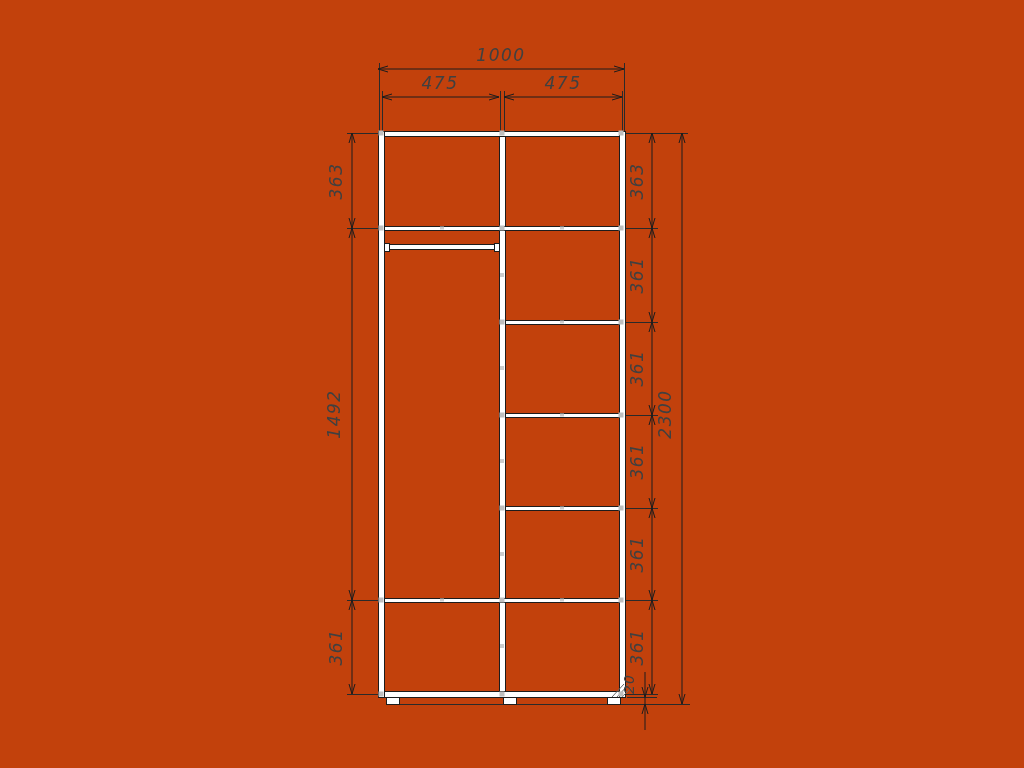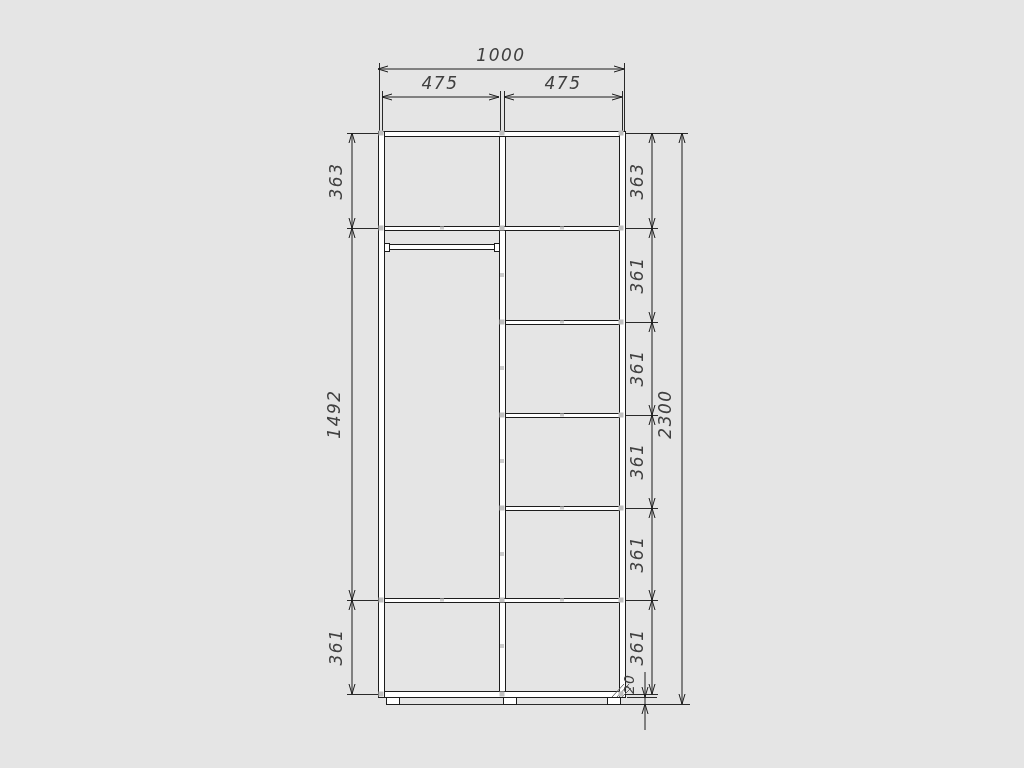--- a/index.html
+++ b/index.html
@@ -5,21 +5,21 @@
   html, body {
     margin: 0;
     padding: 0;
     background: #ffffff;
     font-family: "DejaVu Sans", sans-serif;
   }
   #canvas {
     position: relative;
     width: 1024px;
     height: 768px;
-    background: #e5e5e5;
+    background: #c2410c;
     overflow: hidden;
   }
   svg { display: block; }
   .thin  { stroke: #2a2a2a; stroke-width: 1; fill: none; shape-rendering: crispEdges; }
   .dim   { stroke: #1c1c1c; stroke-width: 1; fill: none; }
   .panel { fill: #ffffff; stroke: #1c1c1c; stroke-width: 1; shape-rendering: crispEdges; }
   .fit   { fill: #bfbfbf; stroke: none; }
   .fit2  { fill: #cccccc; stroke: none; }
   .hatch { stroke: #6a6a6a; stroke-width: 1; fill: none; }
   .dim-text {

